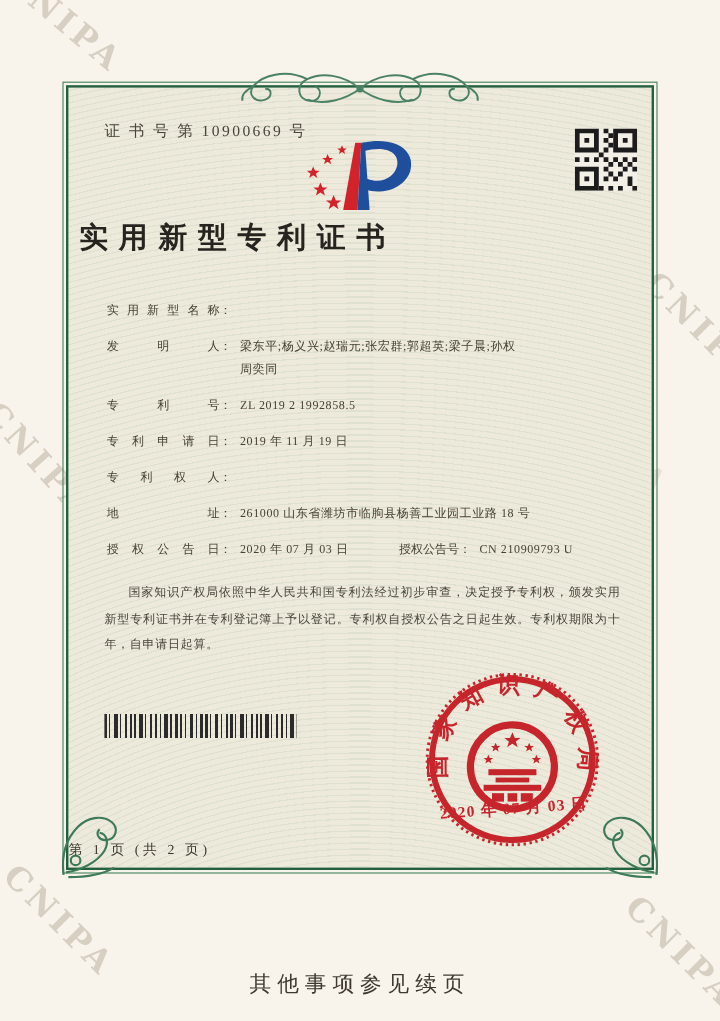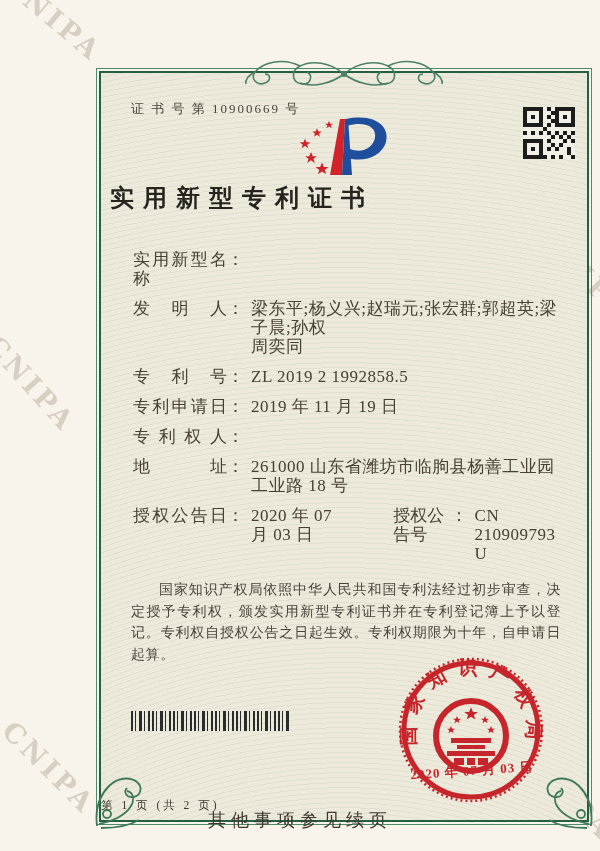--- a/index.html
+++ b/index.html
@@ -11,22 +11,22 @@
   }
   
   .wm{
     position:absolute;font-family:"DejaVu Serif",serif;font-weight:bold;
     font-size:27px;letter-spacing:4px;color:rgba(168,156,138,.42);
     transform:rotate(45deg);pointer-events:none;white-space:nowrap;
   }
   .wm.light{color:rgba(168,156,138,.22);}
   
   .cert{
-    position:absolute;left:52px;top:68px;width:496px;height:757px;
-    border:1.5px solid #4f8a68;padding:2px;box-sizing:border-box;margin-left:44px;
+    position:absolute;left:52px;top:68px;width:496px;height:660px;
+    border:1.5px solid #4f8a68;padding:2px;box-sizing:border-box;
   }
   .cert-inner{
     position:relative;width:100%;height:100%;box-sizing:border-box;
     border:2.5px solid #22603f;
     background-color:#edeadb;
     background-image:repeating-radial-gradient(circle at 50% 160%,
       rgba(104,148,114,.10) 0px, rgba(104,148,114,.10) 1px,
       transparent 1px, transparent 5px);
   }
   .ornament-top{position:absolute;left:50%;top:-17px;transform:translateX(-50%);}
@@ -35,28 +35,28 @@
   .ornament-corner.right{right:-8px;transform:scaleX(-1);}
   
   .cert-no{margin:27px 0 0 30px;font-size:13px;letter-spacing:2px;color:#4a443a;}
   .logo{position:absolute;left:50%;top:38px;transform:translateX(-50%);}
   .qr{position:absolute;right:12px;top:34px;}
   .title{
     margin-top:64px;font-size:24px;font-weight:bold;
     letter-spacing:9px;text-indent:9px;color:#272420;
   }
   
-  .fields{margin:36px 26px 0 32px;font-size:17px;color:#474134;}
+  .fields{margin:36px 26px 0 32px;font-size:10px;color:#474134;}
   .frow{display:flex;margin-bottom:11px;line-height:19px;}
   .flabel{width:94px;flex:none;text-align:justify;text-align-last:justify;}
   .fcolon{flex:none;margin-right:7px;}
   .fvalue{white-space:pre-line;letter-spacing:.5px;}
   .gap{width:42px;flex:none;}
   
-  .paras{margin:16px 26px 0 30px;font-size:14px;line-height:21.5px;
+  .paras{margin:16px 26px 0 30px;font-size:10px;line-height:21.5px;
     letter-spacing:.6px;color:#4a443a;text-align:justify;}
   .paras p{margin:0;text-indent:2em;}
   
   .barcode{
     width:160px;height:20px;margin:46px 0 0 30px;
     background:repeating-linear-gradient(90deg,
       #2b2b2b 0 2px,transparent 2px 4px,#2b2b2b 4px 5px,transparent 5px 8px,
       #2b2b2b 8px 11px,transparent 11px 13px,#2b2b2b 13px 14px,transparent 14px 17px,
       #2b2b2b 17px 19px,transparent 19px 21px);
   }

